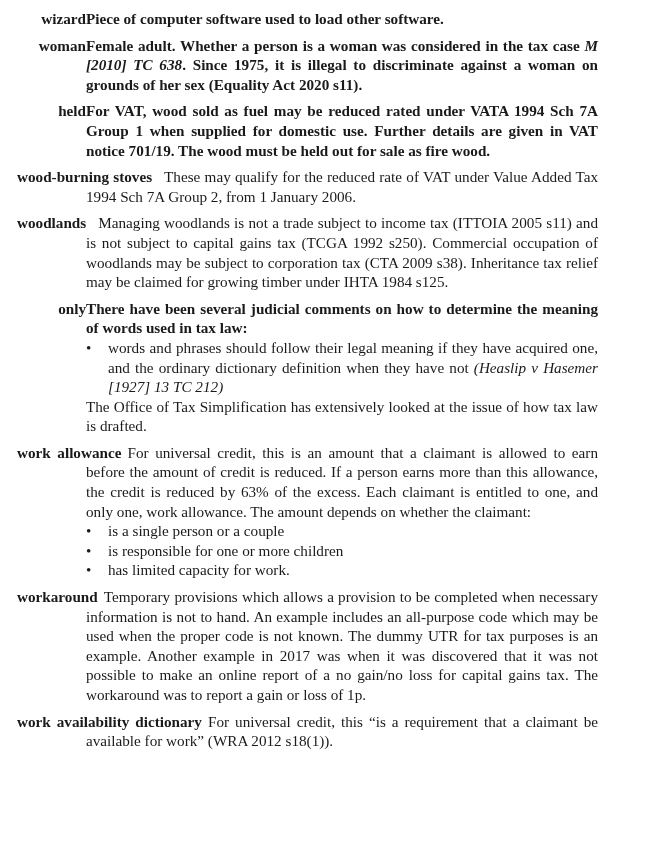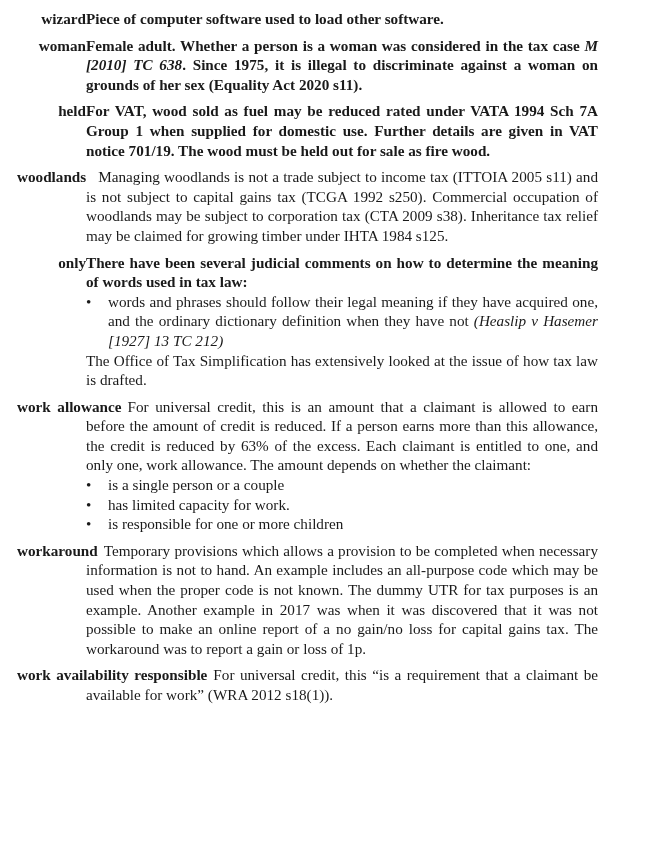--- a/index.html
+++ b/index.html
@@ -43,20 +43,23 @@
   <div class="entry grid-entry">
     <div class="term-col">woman</div>
     <div class="body-col"><span>Female adult. Whether a person is a woman was considered in the tax case </span><span class="cite">M [2010] TC 638</span><span>. Since 1975, it is illegal to discriminate against a woman on grounds of her sex (Equality Act 2020 s11).</span></div>
   </div>
 
   <div class="entry grid-entry">
     <div class="term-col">held</div>
     <div class="body-col">For VAT, wood sold as fuel may be reduced rated under VATA 1994 Sch 7A Group 1 when supplied for domestic use. Further details are given in VAT notice 701/19. The wood must be held out for sale as fire wood.</div>
   </div>
 
+  <div class="entry runin runin-wide">
+    <span class="term">wood-burning stoves</span><span>These may qualify for the reduced rate of VAT under Value Added Tax 1994 Sch 7A Group 2, from 1 January 2006.</span>
+  </div>
 
   <div class="entry runin runin-wide">
     <span class="term">woodlands</span><span>Managing woodlands is not a trade subject to income tax (ITTOIA 2005 s11) and is not subject to capital gains tax (TCGA 1992 s250). Commercial occupation of woodlands may be subject to corporation tax (CTA 2009 s38). Inheritance tax relief may be claimed for growing timber under IHTA 1984 s125.</span>
   </div>
 
   <div class="entry">
     <div class="grid-entry">
       <div class="term-col">only</div>
       <div class="body-col">There have been several judicial comments on how to determine the meaning of words used in tax law:</div>
     </div>
@@ -68,27 +71,27 @@
     </div>
   </div>
 
   <div class="entry">
     <div class="runin">
       <span class="term">work allowance</span><span>For universal credit, this is an amount that a claimant is allowed to earn before the amount of credit is reduced. If a person earns more than this allowance, the credit is reduced by 63% of the excess. Each claimant is entitled to one, and only one, work allowance. The amount depends on whether the claimant:</span>
     </div>
     <div class="indent-block">
       <ul class="bullets">
         <li><span class="bullet"></span><span>is a single person or a couple</span></li>
+        <li><span class="bullet"></span><span>is responsible for one or more children</span></li>
         <li><span class="bullet"></span><span>has limited capacity for work.</span></li>
-        <li><span class="bullet"></span><span>is responsible for one or more children</span></li>
       </ul>
     </div>
   </div>
 
   <div class="entry runin">
     <span class="term">workaround</span><span>Temporary provisions which allows a provision to be completed when necessary information is not to hand. An example includes an all-purpose code which may be used when the proper code is not known. The dummy UTR for tax purposes is an example. Another example in 2017 was when it was discovered that it was not possible to make an online report of a no gain/no loss for capital gains tax. The workaround was to report a gain or loss of 1p.</span>
   </div>
 
   <div class="entry runin">
-    <span class="term">work availability responsible</span><span>For universal credit, this “is a requirement that a claimant be available for work” (WRA 2012 s18(1)).</span>
+    <span class="term">work availability dictionary</span><span>For universal credit, this “is a requirement that a claimant be available for work” (WRA 2012 s18(1)).</span>
   </div>
 
 </div>
 
 </body></html>

